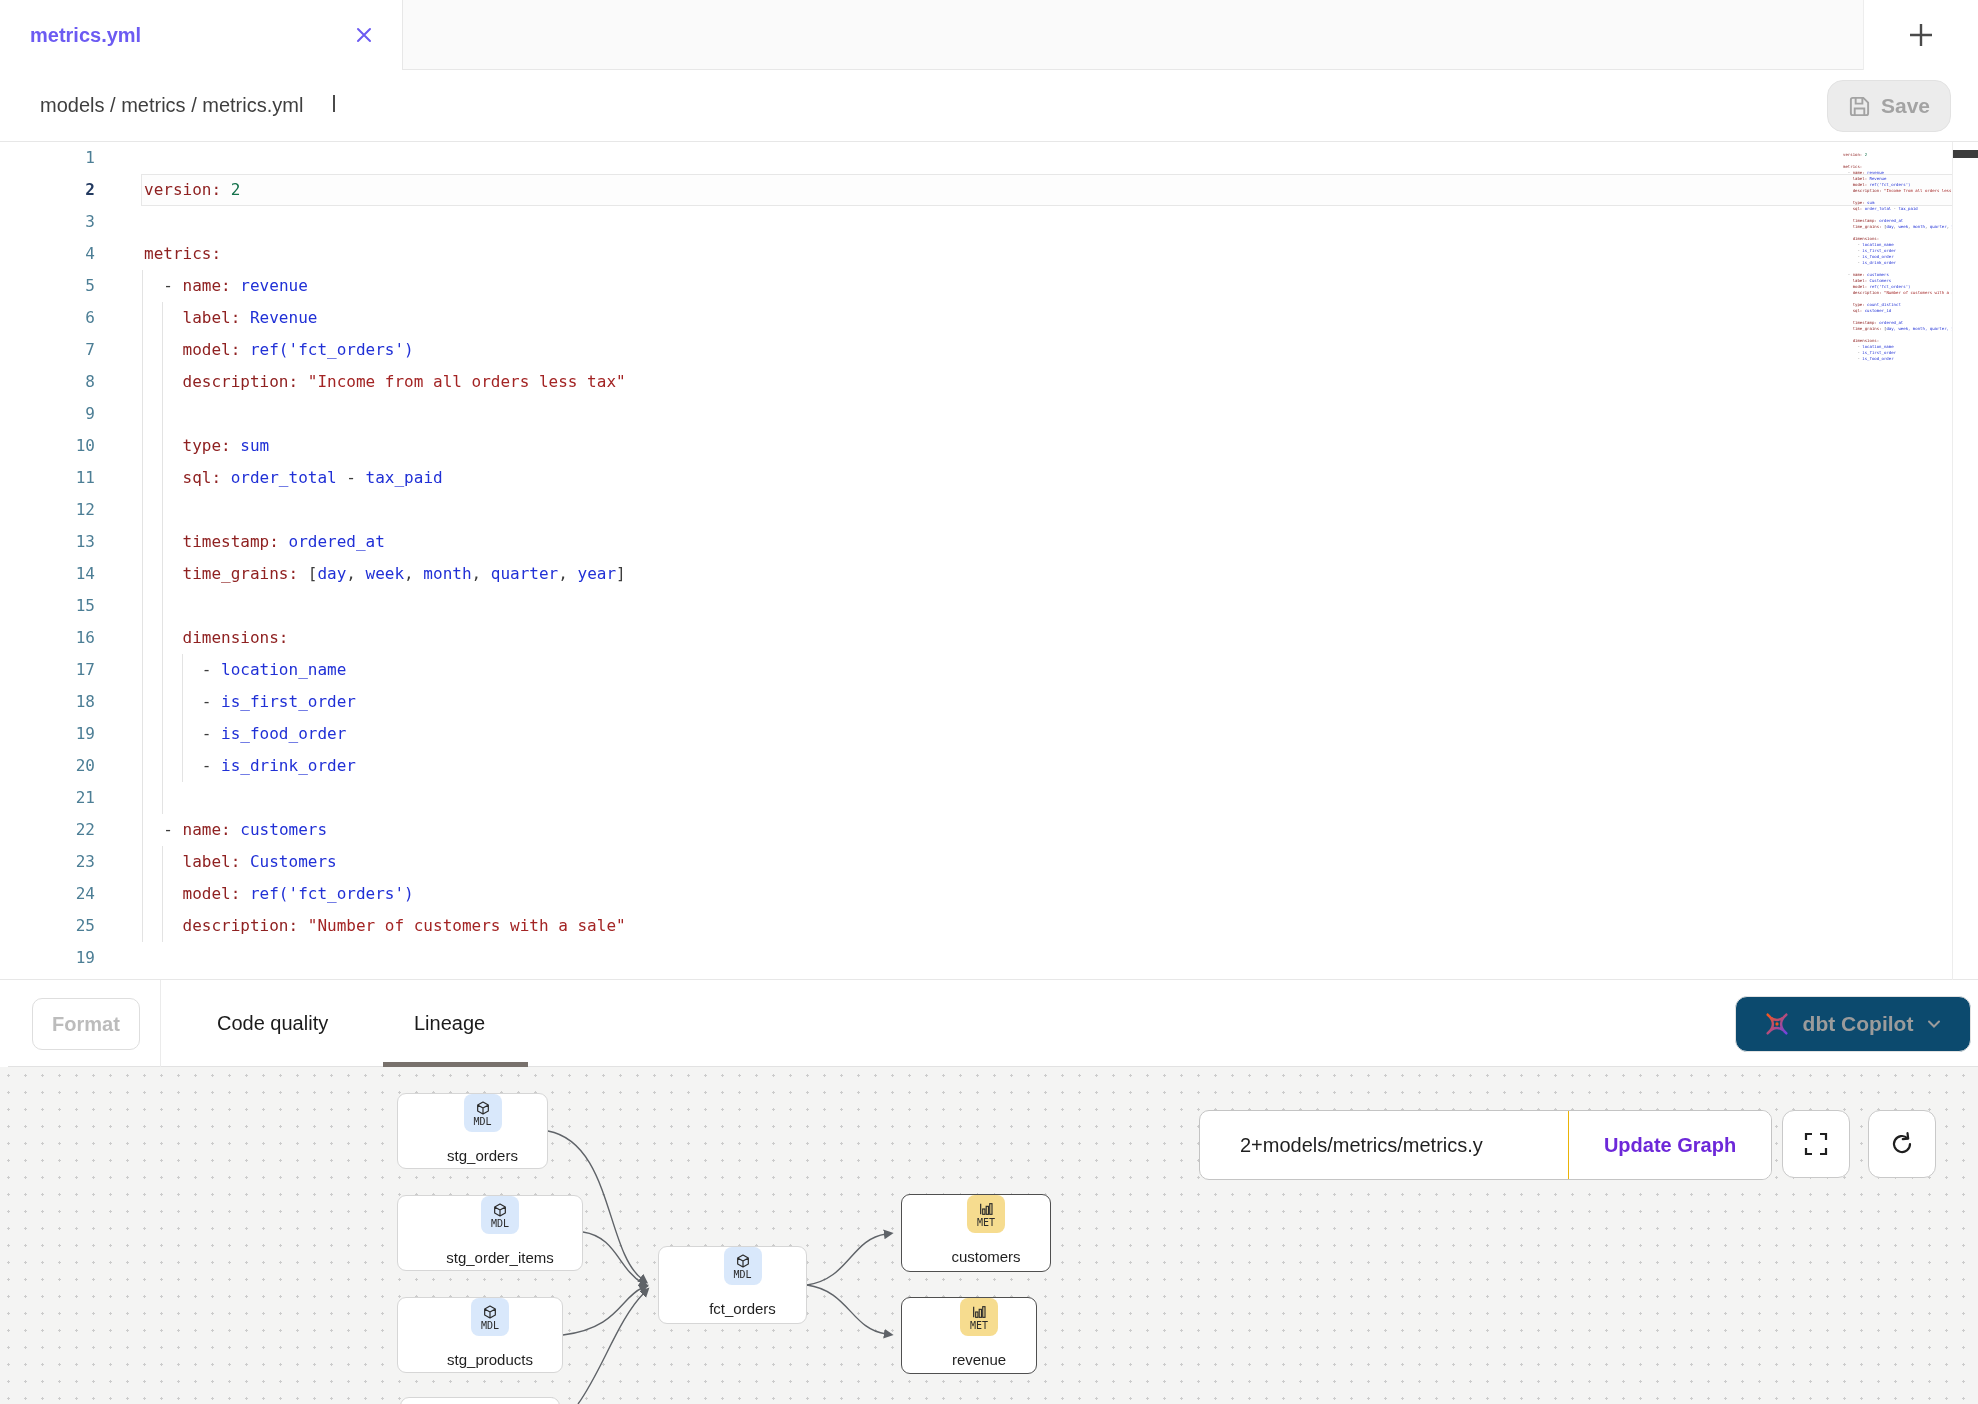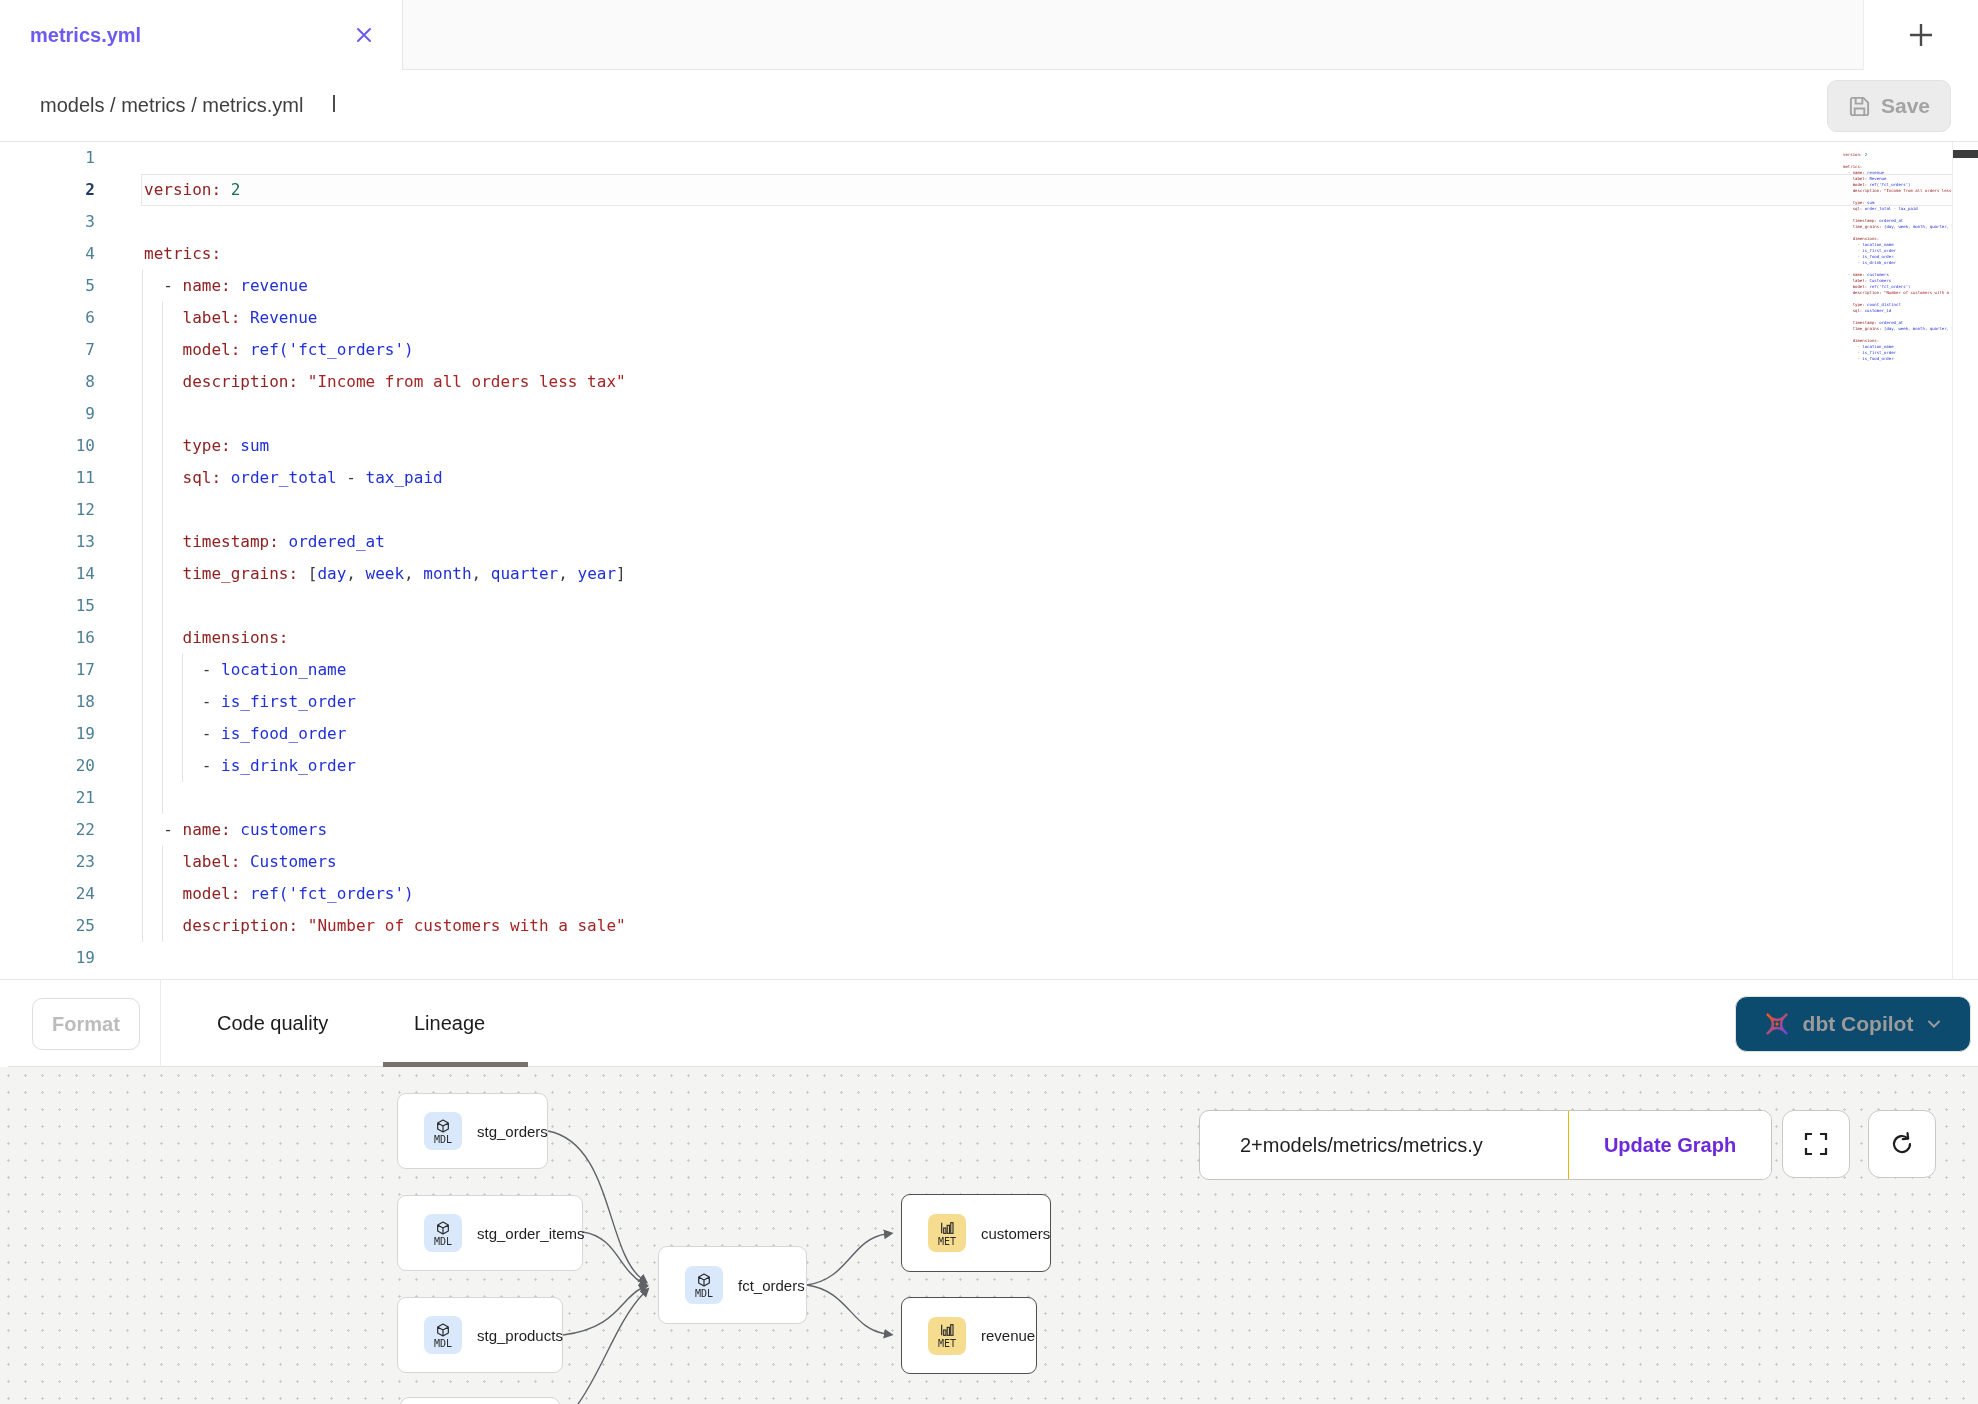--- a/index.html
+++ b/index.html
@@ -13,21 +13,21 @@
     display:flex; align-items:center; justify-content:space-between; padding:0 28px 0 30px; }
   #tab-title { color:#6c5bf2; font-size:20px; font-weight:700; }
   #newtab-zone { left:1863px; top:0; width:115px; height:70px; background:#fff; border-left:1px solid #ededed;
     display:flex; align-items:center; justify-content:center; }
 
   
   #crumbrow { left:0; top:70px; width:1978px; height:72px; background:#fff; border-bottom:1px solid #e7e7e7; }
   #breadcrumb { position:absolute; left:40px; top:24px; font-size:20px; color:#3f3f3f; }
   #caret { position:absolute; left:333px; top:25px; width:2px; height:17px; background:#4a4a4a; }
   #save-btn { position:absolute; right:27px; top:10px; width:124px; height:52px; background:#ececec;
-    border:1px solid #e2e2e2; border-radius:10px; display:flex; align-items:center; justify-content:center;
+    border:1px solid #e2e2e2; border-radius:16px; display:flex; align-items:center; justify-content:center;
     gap:10px; color:#a3a3a3; font-size:21px; font-weight:600; }
 
   
   #editor { left:0; top:142px; width:1978px; height:838px; background:#fff; border-bottom:1px solid #e7e7e7; }
   #gutter { position:absolute; left:0; top:0; width:95px; }
   .gut-n { height:32px; line-height:32px; text-align:right; font-family:"DejaVu Sans Mono", monospace;
     font-size:16px; color:#4c7e95; }
   .gut-n.active { color:#233a60; font-weight:700; }
   #code-lines { position:absolute; left:144px; top:0; right:40px; }
   .code-row { height:32px; line-height:32px; font-family:"DejaVu Sans Mono", monospace; font-size:16px;
@@ -60,21 +60,21 @@
   #copilot-btn { position:absolute; left:1727px; top:16px; width:236px; height:56px; background:#0c4a6e;
     border:1px solid #e2e2e2; border-radius:12px; display:flex; align-items:center; justify-content:center;
     gap:12px; color:#9b9b9b; font-size:21px; font-weight:600; }
 
   
   #canvas { left:0; top:1067px; width:1978px; height:337px; background:#f4f4f3;
     background-image:radial-gradient(circle, #cccccc 1.1px, transparent 1.1px);
     background-size:17px 17px; }
   #edges { position:absolute; left:0; top:0; width:1978px; height:337px; }
   .node { position:absolute; background:#fff; border:1px solid #d6d6d6; border-radius:9px;
-    display:flex; align-items:center; gap:15px; padding-left:26px; }
+    display:flex; align-items:center; gap:15px; padding-left:20px;flex-direction:column; }
   .node.selected { border:1.6px solid #4f4f4f; }
   .node-label { font-size:15px; color:#1f1f1f; }
   .tile { width:38px; height:38px; border-radius:8px; display:flex; flex-direction:column;
     align-items:center; justify-content:center; flex:none; }
   .tile.mdl { background:#d9e8fb; }
   .tile.met { background:#f6dc8f; }
   .tile-kind { font-family:"DejaVu Sans Mono", monospace; font-size:10px; color:#2b2b2b; line-height:11px; }
   
   #graph-controls { position:absolute; left:1199px; top:43px; height:70px; display:flex; }
   #selector-group { display:flex; border:1px solid #c4c4c4; border-radius:10px; background:#fff; overflow:hidden;padding-left:22px; }

